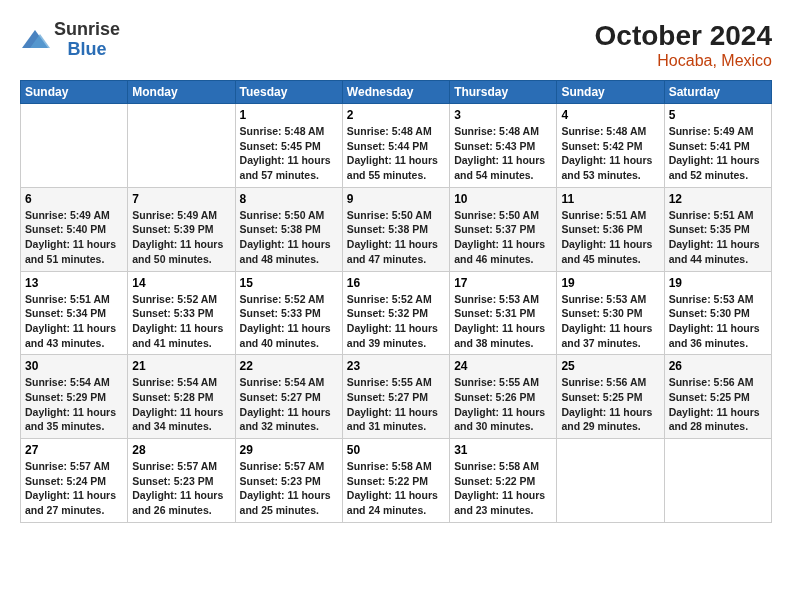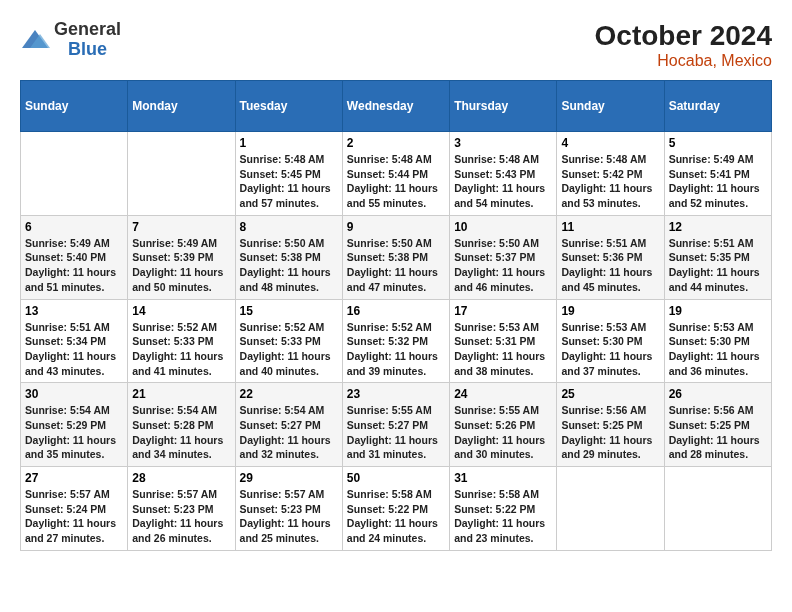--- a/index.html
+++ b/index.html
@@ -54,21 +54,21 @@
       color: #c2410c;
     }
     .calendar {
       width: 100%;
       border-collapse: collapse;
       font-size: 11px;
     }
     .calendar th {
       background: #2a6db5;
       color: #fff;
-      padding: 18px 4px;
+      padding: 4px 4px;
       text-align: left;
       font-size: 12px;
       border: 1px solid #1a5a9a;
     }
     .calendar td {
       border: 1px solid #ccc;
       vertical-align: top;
       padding: 4px;
       min-height: 80px;
       width: 107px;
@@ -96,21 +96,21 @@
 </head>
 <body>
 
 <div class="header">
   <div class="logo">
     <svg class="logo-icon" viewBox="0 0 30 24" xmlns="http://www.w3.org/2000/svg">
       <polygon points="15,2 28,20 2,20" fill="#2a6db5" opacity="0.85"></polygon>
       <polygon points="20,6 30,20 10,20" fill="#5a9fd4" opacity="0.7"></polygon>
     </svg>
     <div class="logo-text">
-      <span class="logo-general">General</span>
+      <span class="logo-general">Sunrise</span>
       <span class="logo-blue">Blue</span>
     </div>
   </div>
   <div class="title-block">
     <div class="month-title">October 2024</div>
     <div class="location">Hocaba, Mexico</div>
   </div>
 </div>
 
 <table class="calendar">

